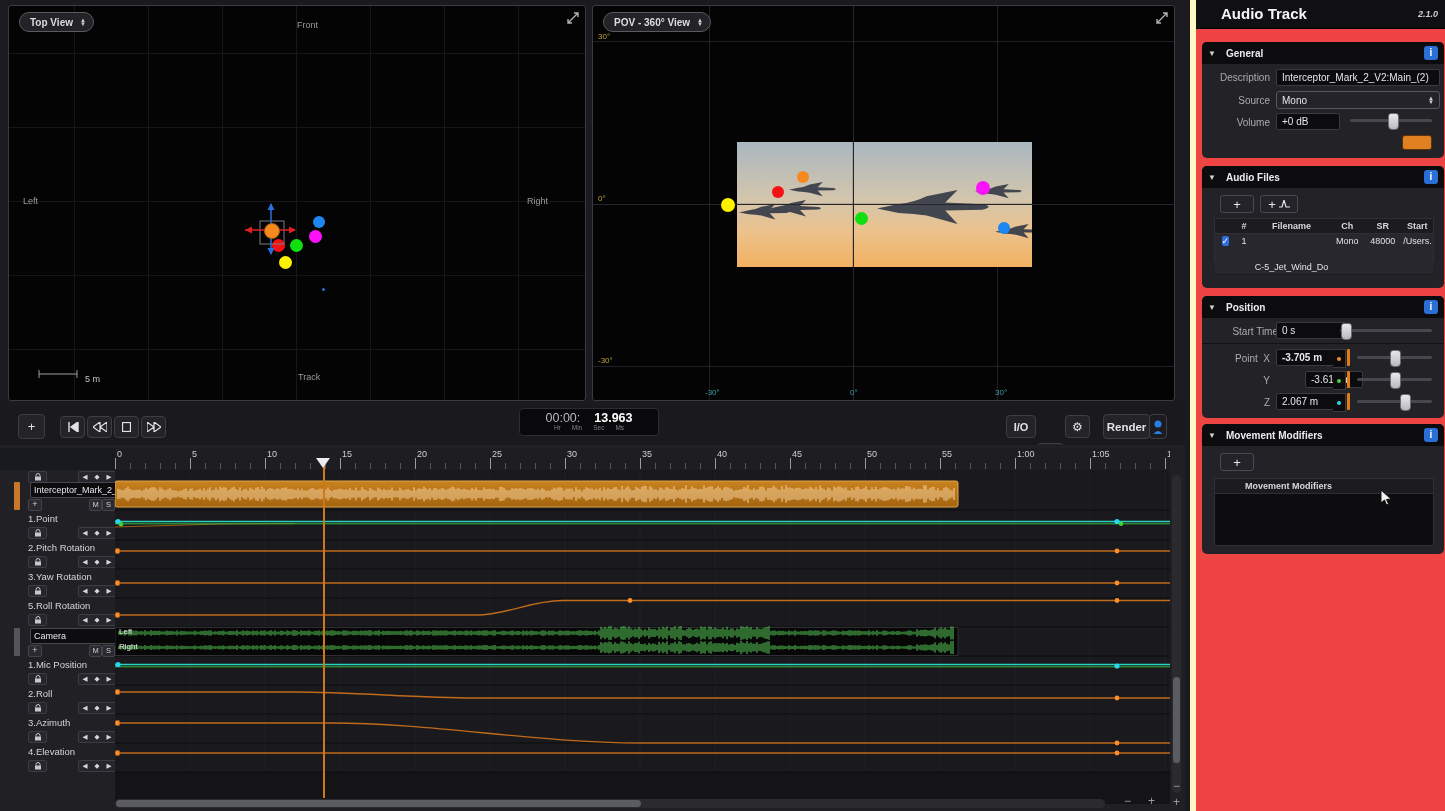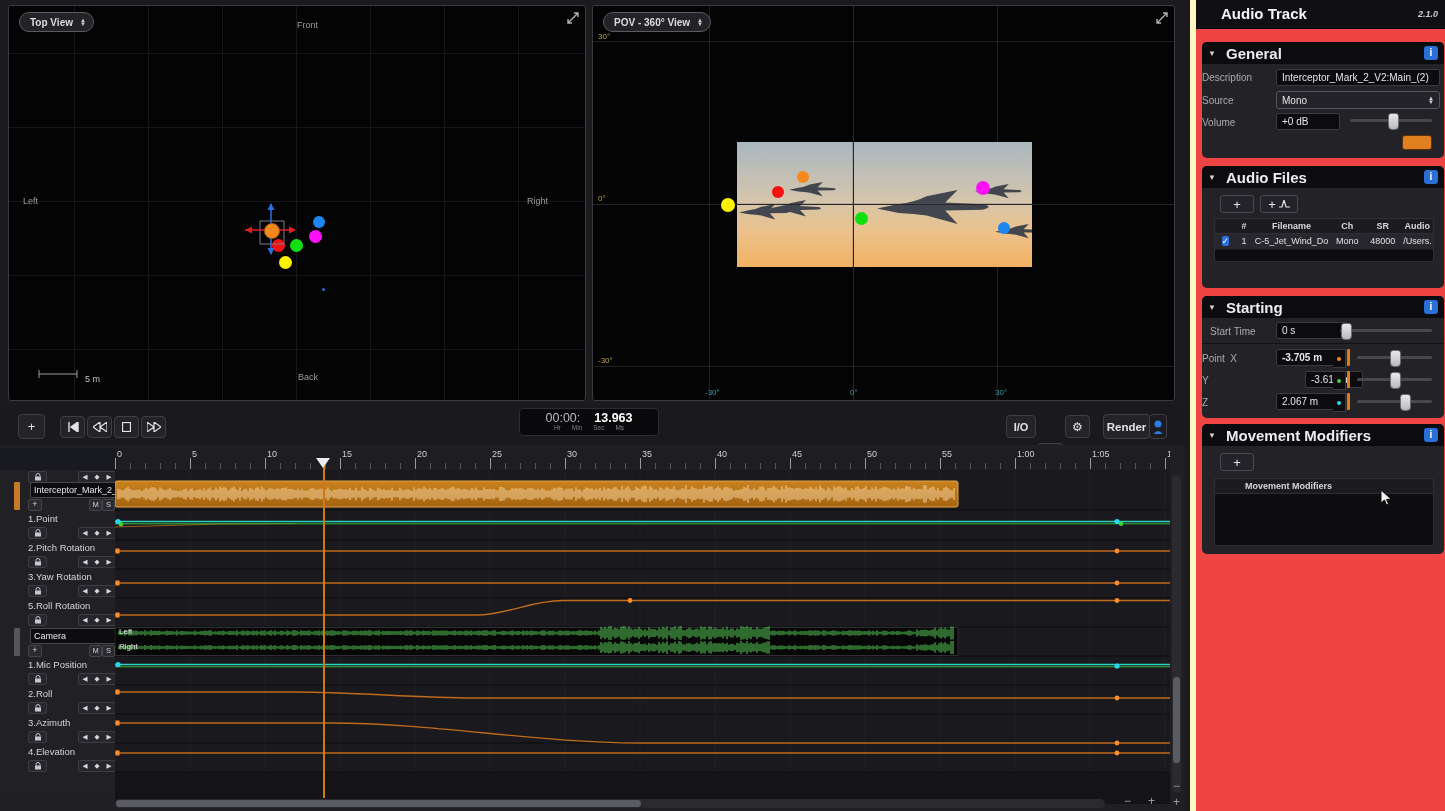--- a/index.html
+++ b/index.html
@@ -26,24 +26,24 @@
            border:1px solid #2c2c31;border-radius:4px;text-align:center;}
   .timemain{font-size:12.5px;color:#b9b9bd;margin-top:2px;}
   .timemain b{color:#fff;margin-left:14px;}
   .timeunits{font-size:6.5px;color:#808086;display:flex;justify-content:center;gap:11px;margin-top:-1px;}
   
   #sidebar{position:absolute;left:1190px;top:0;width:255px;height:811px;background:#ef4444;border-left:6px solid #fef9c3;}
   #sb-head{position:absolute;left:0;top:0;width:255px;height:28px;background:#101013;border-bottom:1px solid #000;}
   .sec{position:absolute;left:6px;width:242px;background:#232327;border-radius:5px;}
   .sechdr{height:22px;background:#0c0c0f;border-radius:5px 5px 0 0;display:flex;align-items:center;padding:0 6px;}
   .tri{font-size:8px;color:#cfcfd2;width:18px;}
-  .sectitle{font-size:15px;font-weight:bold;color:#ececee;flex:1;}
+  .sectitle{font-size:10px;font-weight:bold;color:#ececee;flex:1;}
   .infobtn{width:14px;height:14px;background:#2a6fd6;border-radius:3px;color:#fff;
            font-size:10px;font-weight:bold;text-align:center;line-height:14px;}
-  .flbl{position:absolute;color:#aaaaae;font-size:10px;}
+  .flbl{position:absolute;color:#aaaaae;font-size:10px;text-align:right;}
   .tfield{position:absolute;background:#0c0c0f;border:1px solid #3a3a41;border-radius:2px;
           color:#e6e6e8;font-size:10px;line-height:15px;padding:0 5px;height:15px;white-space:nowrap;overflow:hidden;}
   .ddfield{position:absolute;background:#232329;border:1px solid #56565c;border-radius:3px;height:16px;
            display:flex;align-items:center;font-size:10px;color:#e4e4e6;padding:0 5px;justify-content:space-between;}
   .slider{position:absolute;height:15px;}
   .slider .track{position:absolute;left:0;right:0;top:6px;height:3px;background:#47474d;border-radius:2px;}
   .slider .thumb{position:absolute;top:0;width:9px;height:15px;background:linear-gradient(#e8e8ec,#b9b9bf);
                  border-radius:3px 3px 4px 4px;border:1px solid #6c6c72;}
   .inddot{position:absolute;width:12px;height:17px;background:#0c0c0f;border:1px solid #3a3a41;border-left:none;
           display:flex;align-items:center;justify-content:center;}
@@ -101,21 +101,21 @@
     <div class="gl" style="left:509px;top:0;width:1px;height:394px;"></div>
     <div class="gl" style="left:0;top:47px;width:576px;height:1px;"></div>
     <div class="gl" style="left:0;top:121px;width:576px;height:1px;"></div>
     <div class="gl" style="left:0;top:195px;width:576px;height:1px;"></div>
     <div class="gl" style="left:0;top:269px;width:576px;height:1px;"></div>
     <div class="gl" style="left:0;top:343px;width:576px;height:1px;"></div>
 
     <span class="vplabel" style="left:288px;top:14px;">Front</span>
     <span class="vplabel" style="left:14px;top:190px;">Left</span>
     <span class="vplabel" style="left:518px;top:190px;">Right</span>
-    <span class="vplabel" style="left:289px;top:366px;">Back</span>
+    <span class="vplabel" style="left:289px;top:366px;">Track</span>
 
     <svg class="abs" style="left:28px;top:362px;" width="44" height="12">
       <path d="M2 2 V10 M2 6 H40 M40 2 V10" stroke="#9b9b9e" stroke-width="1" fill="none"></path>
     </svg>
     <span class="vplabel" style="left:76px;top:368px;color:#c5c5c8;">5 m</span>
 
     <svg class="abs" style="left:230px;top:192px;z-index:5;" width="90" height="64">
       <rect x="21" y="23" width="24" height="23" fill="none" stroke="#7d7d82" stroke-width="1"></rect>
       <line x1="6" y1="32" x2="56" y2="32" stroke="#e02020" stroke-width="1.5"></line>
       <path d="M6 32 l7 -3.5 v7 Z" fill="#e02020"></path>
@@ -550,37 +550,37 @@
             <path d="M0 7 H3 L5 0 L7 7 H11" stroke="#e6e6e8" fill="none" stroke-width="1.2"></path>
           </svg>
       </div>
       <div class="sbtbl" style="left:12px;top:52px;width:218px;height:42px;">
         <div class="hrow">
           <span class="c" style="width:18px;"></span>
           <span class="c" style="width:14px;">#</span>
           <span class="c" style="width:80px;">Filename</span>
           <span class="c" style="width:32px;">Ch</span>
           <span class="c" style="width:36px;">SR</span>
-          <span class="c" style="width:30px;">Audio</span>
+          <span class="c" style="width:30px;">Start</span>
         </div>
         <div class="drow">
           <span class="c" style="width:18px;"><span class="chk">✓</span></span>
           <span class="c" style="width:14px;">1</span>
-          <span class="c" style="width:80px;">C-5_Jet_Wind_Do</span>
+          <span class="c" style="width:80px;margin-top:26px;">C-5_Jet_Wind_Do</span>
           <span class="c" style="width:32px;">Mono</span>
           <span class="c" style="width:36px;">48000</span>
           <span class="c" style="width:30px;text-align:left;">/Users.</span>
         </div>
       </div>
     </div>
 
     <div class="sec" style="top:296px;height:122px;">
       <div class="sechdr">
         <span class="tri">▼</span>
-        <span class="sectitle">Starting</span>
+        <span class="sectitle">Position</span>
         <span class="infobtn">i</span>
       </div>
       <span class="flbl" style="left:8px;top:30px;width:68px;">Start Time</span>
       <div class="tfield" style="left:74px;top:26px;width:58px;">0 s</div>
       <div class="slider" style="left:138px;top:27px;width:92px;">
         <div class="track"></div>
           <div class="thumb" style="left:1px;"></div>
       </div>
       <div class="abs" style="left:0;top:47px;width:242px;height:1px;background:#121215;"></div>
 

